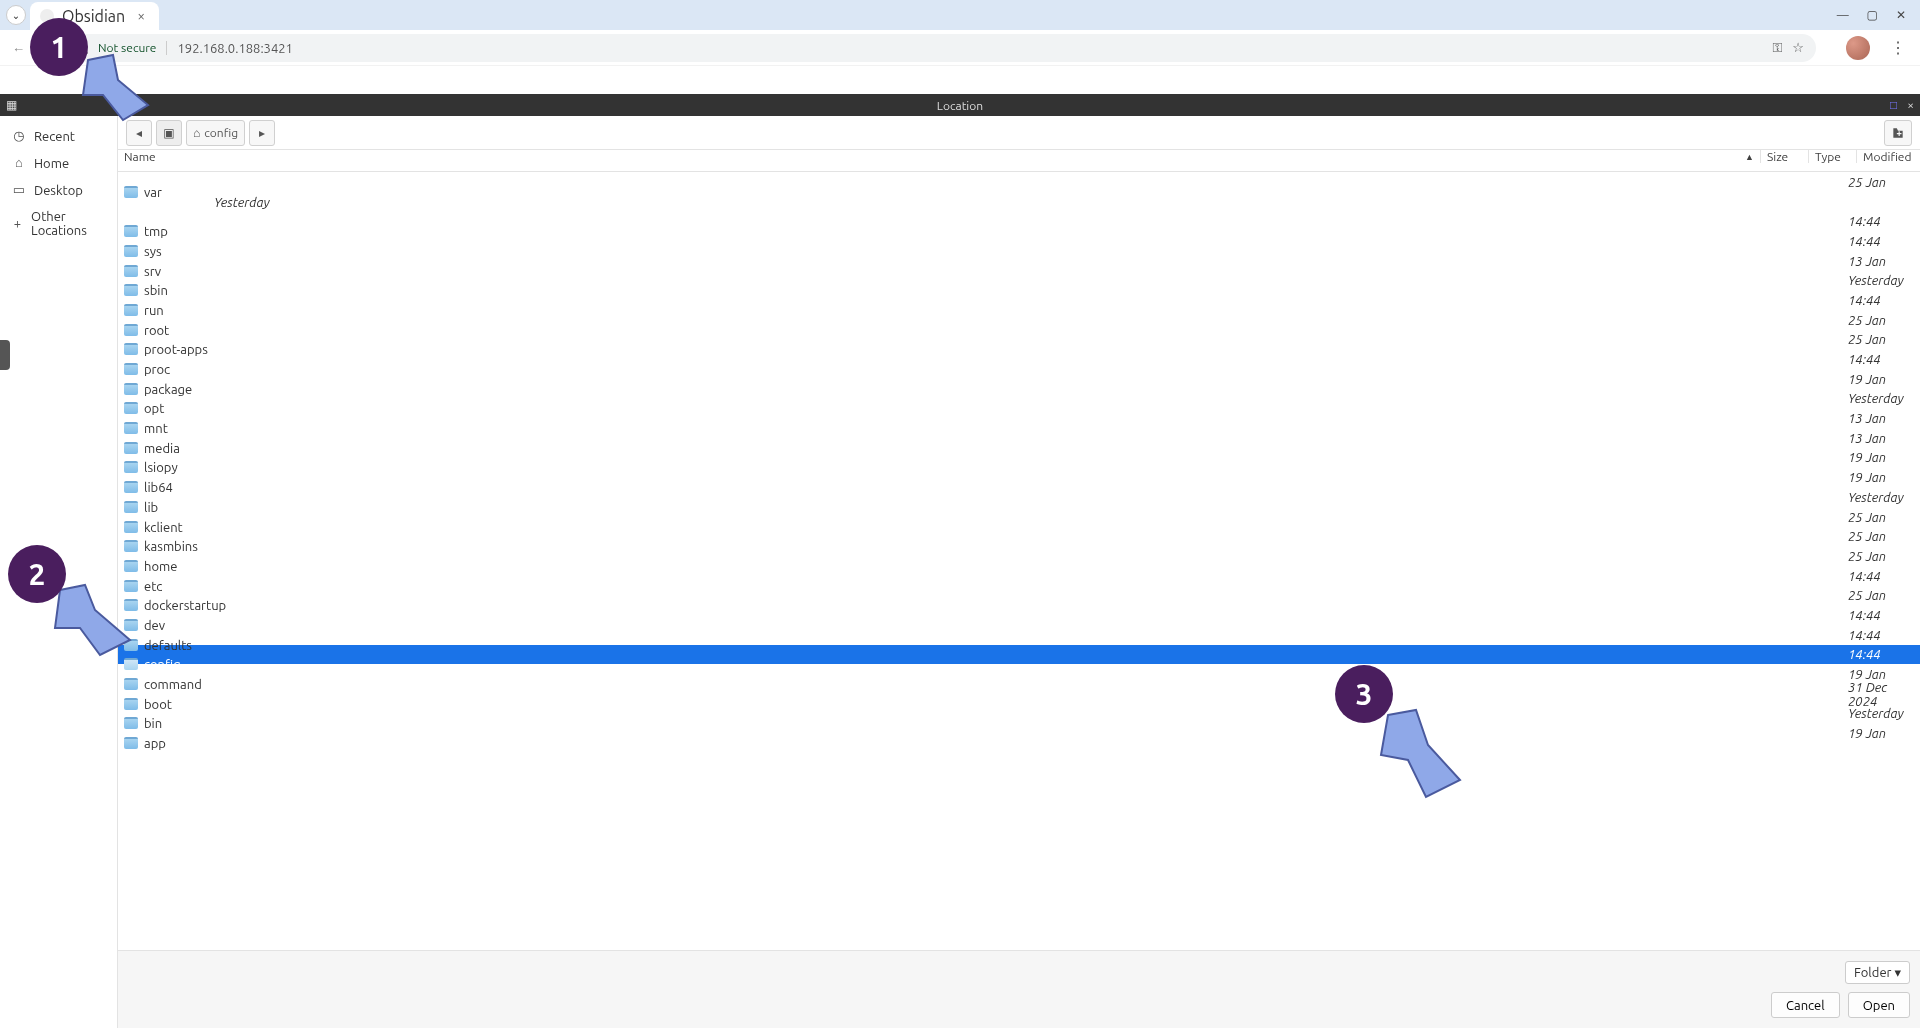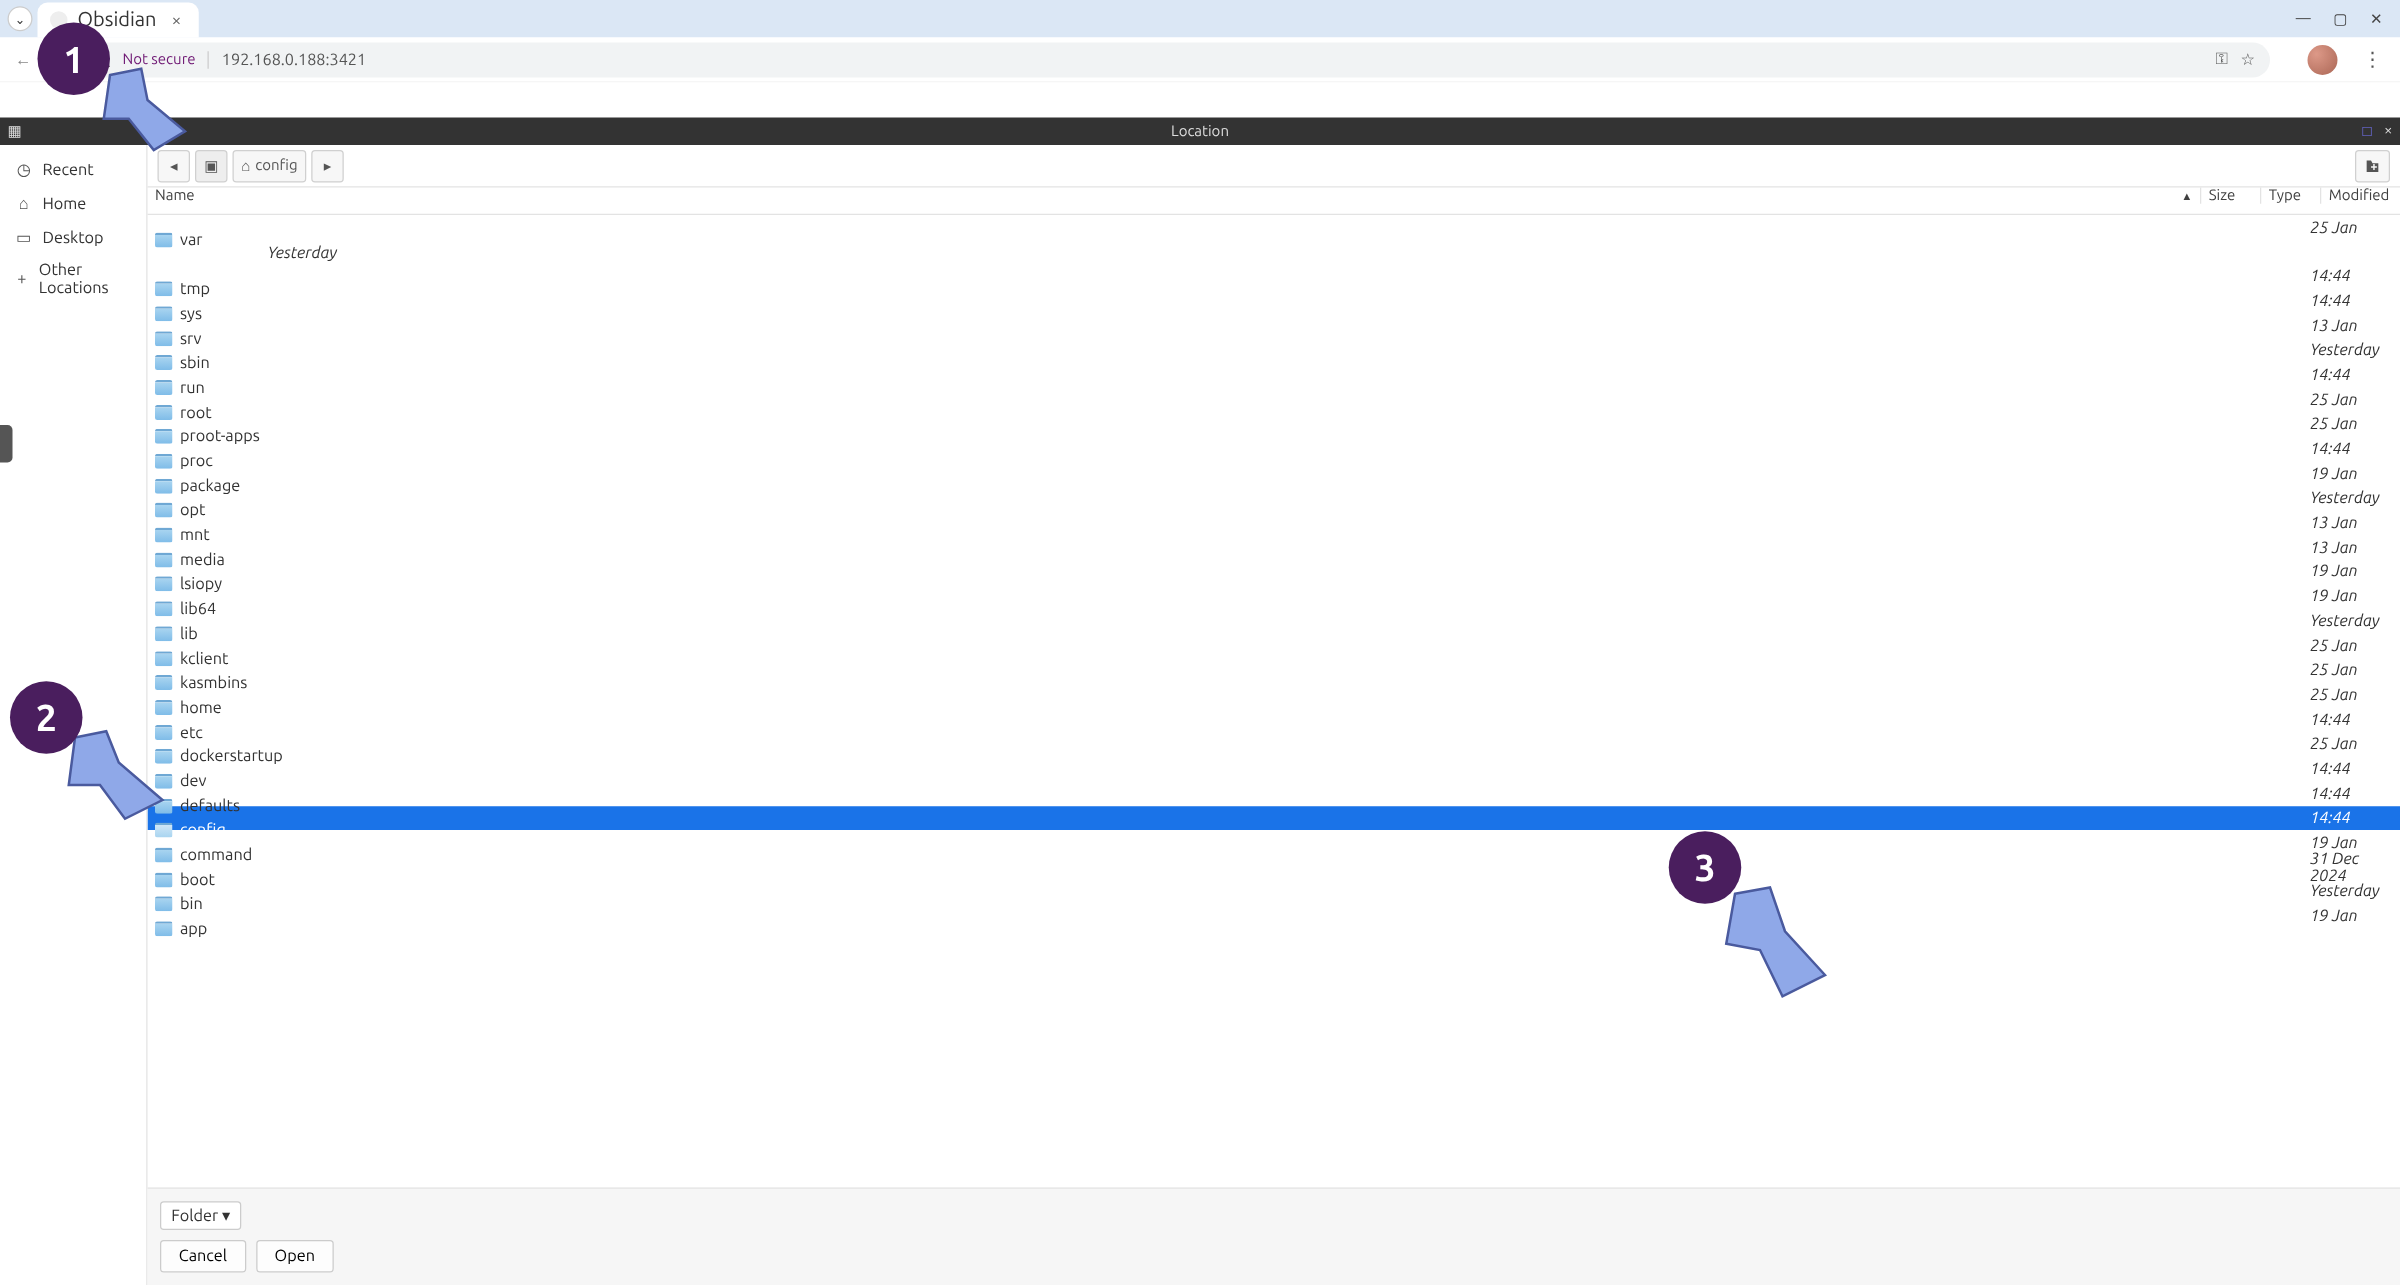--- a/index.html
+++ b/index.html
@@ -11,21 +11,21 @@
 .tab { background: #fff; border-radius: 8px 8px 0 0; height: 28px; display: flex; align-items: center; padding: 0 10px; gap: 8px; margin-top:2px;}
 .tab-favicon { width: 14px; height: 14px; border-radius:50%; background:#eee; display:inline-block;}
 .tab-title { font-size: 16px; }
 .tab-close { font-size: 14px; color:#666; cursor:pointer; padding:0 4px;}
 .window-controls { margin-left: auto; display:flex; gap:18px; padding-right:8px;}
 .window-controls span { cursor:pointer; font-size:12px; color:#444;}
 
 .toolbar { background:#fff; height:36px; display:flex; align-items:center; padding: 0 8px; gap:8px; border-bottom:1px solid rgba(0,0,0,0.05);}
 .nav-arrow { color:#888; padding:4px; cursor:pointer;}
 .addr-bar { background:#f1f3f4; border-radius:18px; height:28px; flex:1; display:flex; align-items:center; padding:0 12px; gap:10px; font-size:13px; color:#555;}
-.not-secure { color:#701a75; font-size:12px;}
+.not-secure { color:#14532d; font-size:12px;}
 .addr-icons-right { display:flex; gap:14px; align-items:center; color:#666; margin-left:8px;}
 .avatar { width:24px; height:24px; border-radius:50%; background: radial-gradient(circle at 30% 30%, #d98, #a65); margin-left:14px;}
 .more-dots { padding:0 6px; color:#555; cursor:pointer; font-size:16px;}
 
 .spacer-white { height:28px; background:#fff;}
 
 
 .dark-bar { background:#333; color:#ddd; height:22px; display:flex; align-items:center; justify-content:center; font-size:12px; position:relative;}
 .dark-bar .left-ic {position:absolute; left:6px; font-size:12px;}
 .dark-bar .right-ic {position:absolute; right:6px; display:flex; gap:10px;}
@@ -53,21 +53,21 @@
 .row { display:flex; height:19.7px; align-items:center; font-size:13px; cursor:pointer;}
 .row.selected { background:#1a73e8; color:#fff;}
 .rc-name { flex:1; display:flex; align-items:center; gap:6px; padding-left:6px;margin-top:20px;}
 .rc-size { width:48px;}
 .rc-type { width:48px;}
 .rc-mod  { width:72px; padding-right:6px; text-align:left;font-style:italic;}
 .folder-ic { width:14px; height:12px; background:linear-gradient(180deg,#a8d4f0,#7fbce8); border-radius:2px; display:inline-block; border-top:2px solid #6fa8d4; flex-shrink:0;}
 .row.selected .folder-ic { background:linear-gradient(180deg,#cfe6f7,#a8d4f0);}
 
 .footer { border-top:1px solid #e3e3e3; background:#f6f6f6; padding:10px; display:flex; justify-content:flex-end; align-items:center; gap:8px; flex-direction:column;}
-.footer-row { width:100%; display:flex; gap:8px; align-items:center;}
+.footer-row { width:100%; display:flex; justify-content:flex-end; gap:8px; align-items:center;}
 .type-combo { border:1px solid #ccc; background:#fff; padding:3px 8px; font-size:13px; border-radius:3px;}
 .btn { border:1px solid #ccc; background:#fdfdfd; padding:5px 14px; font-size:13px; border-radius:3px; cursor:pointer;}
 
 
 .anno-circle { position:absolute; width:58px; height:58px; border-radius:50%; background:#4a1e5e; color:#fff; font-size:30px; font-weight:bold; display:flex; align-items:center; justify-content:center; z-index:100;}
 .anno-arrow { position:absolute; z-index:99;}
 .arrow-body { fill:#8fa8e8; stroke:#4a5a9e; stroke-width:2;}
 
 .side-tab { position:absolute; left:0; top:340px; width:10px; height:30px; background:#555; border-radius:0 4px 4px 0;}
 </style>

